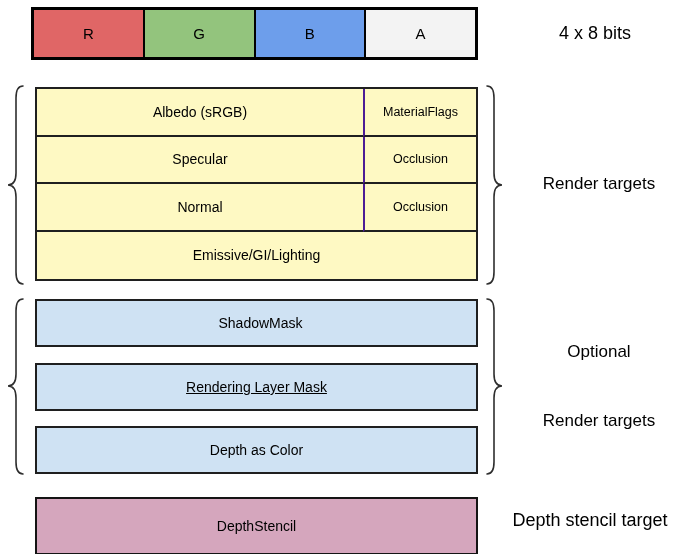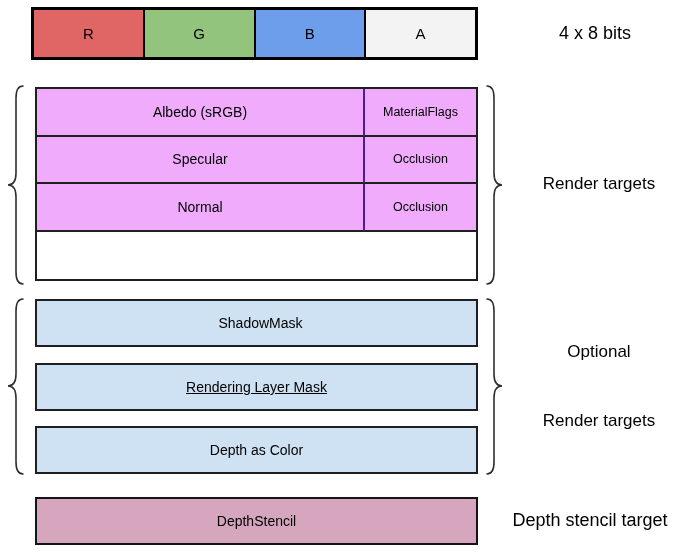--- a/index.html
+++ b/index.html
@@ -42,21 +42,21 @@
   .rt-table {
     position: absolute;
     left: 35px; top: 87px;
     width: 443px; height: 194px;
     border: 2px solid #1f1f1f;
     display: grid;
     grid-template-columns: 326px 1fr;
     grid-template-rows: repeat(4, 1fr);
   }
   .rt-cell {
-    background: #f0abfc;
+    background: #fef9c3;
     display: flex; align-items: center; justify-content: center;
     font-size: 14px;
     border-bottom: 2px solid #1f1f1f;
   }
   .rt-cell.alpha {
     border-left: 2px solid #4c1d95;
     font-size: 12.5px;
   }
   .rt-cell.full { grid-column: 1 / 3; border-bottom: none; }
 
@@ -71,21 +71,21 @@
     font-size: 14px;
   }
   #opt-box-0 { top: 299px; padding-left: 8px; }
   #opt-box-1 { top: 363px; text-decoration: underline; }
   #opt-box-2 { top: 426px; }
 
   
   .ds-box {
     position: absolute;
     left: 35px; top: 497px;
-    width: 443px; height: 48px;
+    width: 443px; height: 58px;
     border: 2px solid #141414;
     background: #d5a6bd;
     display: flex; align-items: center; justify-content: center;
     font-size: 14px;
   }
 
   
   .group-label {
     position: absolute;
     display: flex; flex-direction: column;
@@ -132,20 +132,21 @@
   </div>
   <div class="bits-caption">4 x 8 bits</div>
 
   <div class="rt-table">
     <div class="rt-cell main">Albedo (sRGB)</div>
     <div class="rt-cell alpha">MaterialFlags</div>
     <div class="rt-cell main">Specular</div>
     <div class="rt-cell alpha">Occlusion</div>
     <div class="rt-cell main">Normal</div>
     <div class="rt-cell alpha">Occlusion</div>
+    <div class="rt-cell full">Emissive/GI/Lighting</div>
   </div>
 
   <svg class="brace" id="brace-rt-left" width="22" height="200" viewBox="0 0 22 200">
     <path d="M17 1 Q10 1 10 13 L10 88 Q10 100 2 100 Q10 100 10 112 L10 187 Q10 199 17 199"></path>
   </svg>
   <svg class="brace" id="brace-rt-right" width="22" height="200" viewBox="0 0 22 200">
     <path d="M5 1 Q12 1 12 13 L12 88 Q12 100 20 100 Q12 100 12 112 L12 187 Q12 199 5 199"></path>
   </svg>
   <div class="group-label" id="render-targets-label">Render targets</div>
 

